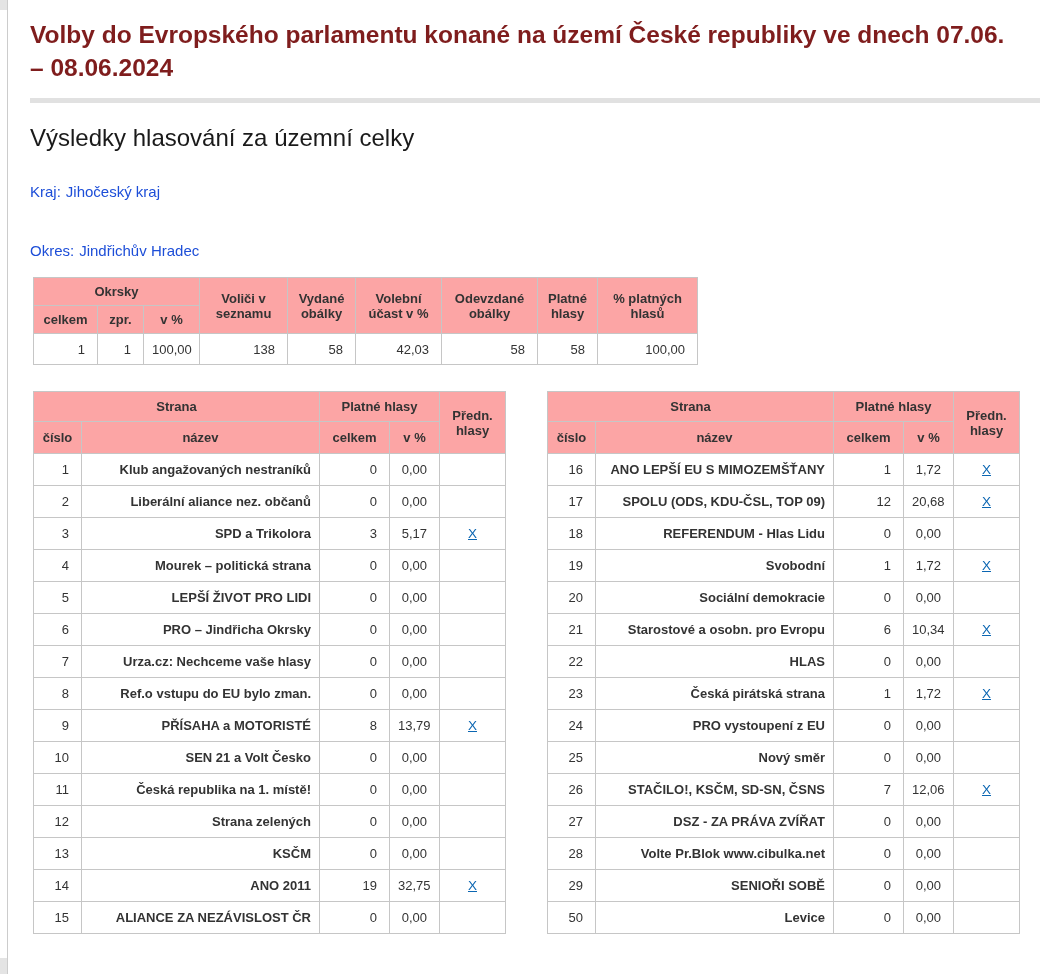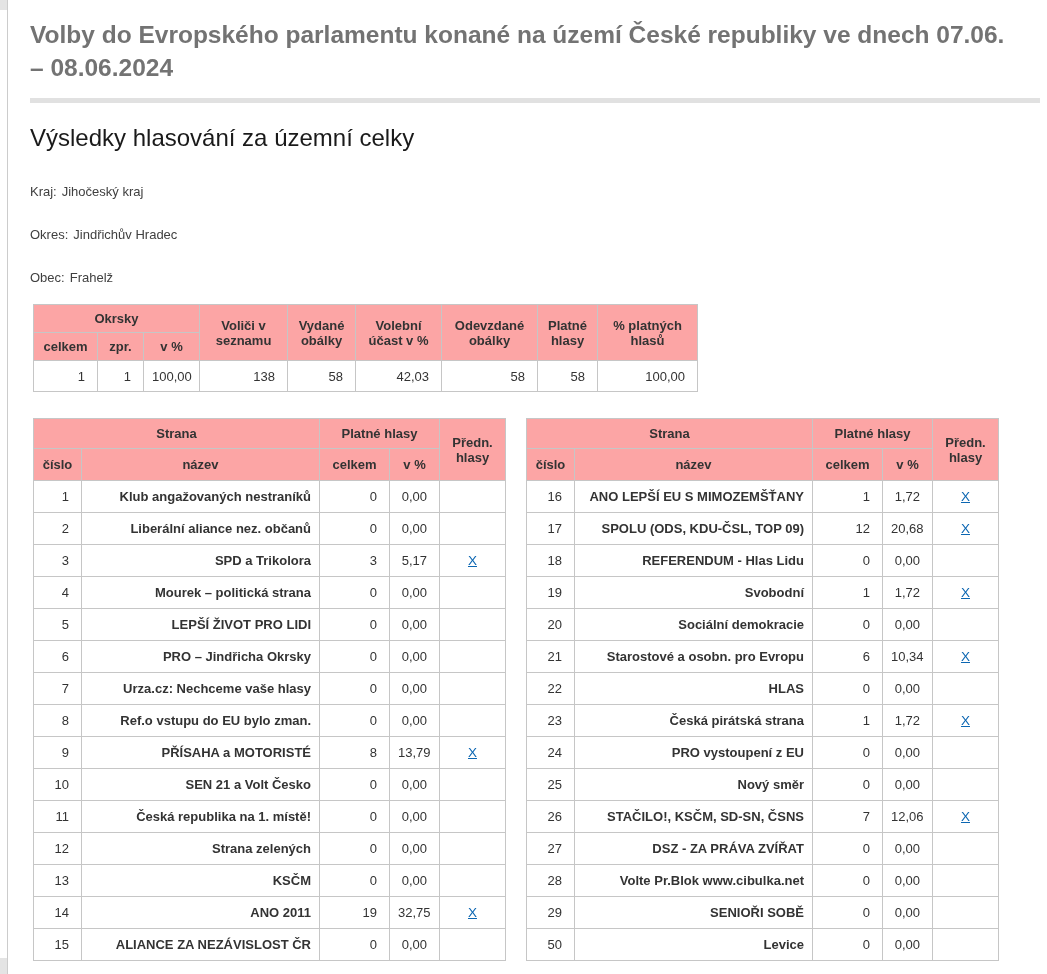--- a/index.html
+++ b/index.html
@@ -21,45 +21,45 @@
     border-right: 1px solid #cccccc;
   }
   .left-rail .top-block { width: 100%; height: 10px; background: #e4e4e4; }
   .left-rail .bottom-block { position: absolute; bottom: 0; left: 0; width: 100%; height: 16px; background: #e4e4e4; }
 
   .content { margin-left: 30px; padding-top: 18px; width: 1010px; }
 
   .page-title {
     margin: 0; max-width: 988px;
     font-size: 24.5px; line-height: 33px; font-weight: 700;
-    color: #737373;
+    color: #7f1d1d;
   }
   .divider { margin-top: 14px; width: 1010px; height: 5px; background: #e1e1e1; }
 
   .subtitle {
     margin: 21px 0 0 0;
     font-size: 24px; font-weight: 400; color: #1a1a1a;
   }
 
-  .info-line { font-size: 13px; color: #404040; line-height: 17px; }
+  .info-line { font-size: 15px; color: #1d4ed8; line-height: 17px; }
   .info-line.first { margin-top: 31px; }
-  .info-line + .info-line { margin-top: 26px; }
+  .info-line + .info-line { margin-top: 42px; }
   .info-value { margin-left: 5px; }
 
   table { border-collapse: collapse; font-size: 13px; color: #333; table-layout: fixed; }
   th, td { border: 1px solid #c6c6c6; padding: 4px 8px; overflow: hidden; white-space: nowrap; }
   th { background: #fca5a5; font-weight: 700; text-align: center; white-space: normal; line-height: 15px; }
   table.bordered { border: 1px solid #9d9d9d; }
 
   .summary-table { margin-top: 18px; margin-left: 3px; width: 664px; }
   .summary-table tr.hrow1 th { height: 28px; }
   .summary-table tr.hrow2 th { height: 28px; }
   .summary-table td { height: 31px; text-align: right; padding-right: 12px; background: #fff; }
 
-  .party-wrap { display: flex; gap: 20px; margin-top: 26px; margin-left: 3px; }
+  .party-wrap { display: flex; gap: 41px; margin-top: 26px; margin-left: 3px; }
   .party-table { width: 472px; align-self: flex-start; }
   .party-table tr.hrow1 th { height: 30px; }
   .party-table tr.hrow2 th { height: 32px; }
   .party-table td { height: 32px; background: #fff; }
   .ta-l { text-align: right; padding-left: 12px; font-weight: bold; }
   .ta-r { text-align: right; padding-right: 12px; }
   .ta-c { text-align: center; }
 
   .pref-link {
     color: #0b66b2; text-decoration: underline; cursor: pointer;
@@ -80,23 +80,20 @@
 
   <div class="divider"></div>
 
   <h2 class="subtitle">Výsledky hlasování za územní celky</h2>
 
   <div class="info-line first">
     <span>Kraj:</span><span class="info-value">Jihočeský kraj</span>
   </div>
   <div class="info-line">
     <span>Okres:</span><span class="info-value">Jindřichův Hradec</span>
-  </div>
-  <div class="info-line">
-    <span>Obec:</span><span class="info-value">Frahelž</span>
   </div>
 
   <table class="summary-table bordered">
     <colgroup>
       <col style="width:64px">
         <col style="width:46px">
         <col style="width:56px">
       <col style="width:88px">
         <col style="width:68px">
         <col style="width:86px">

